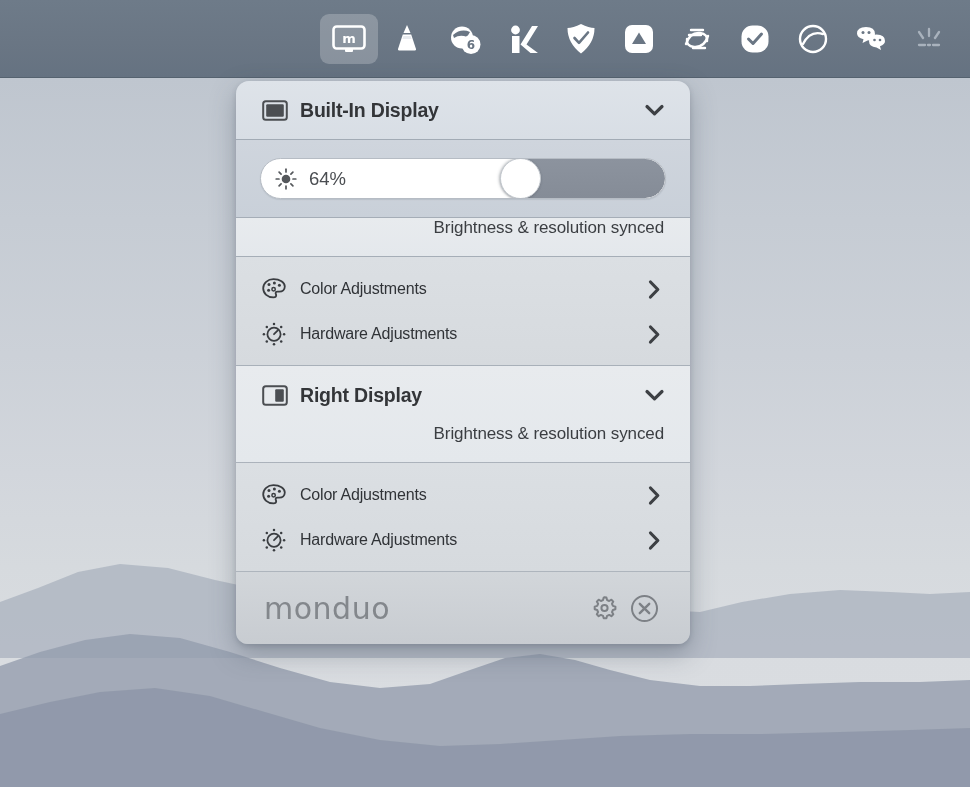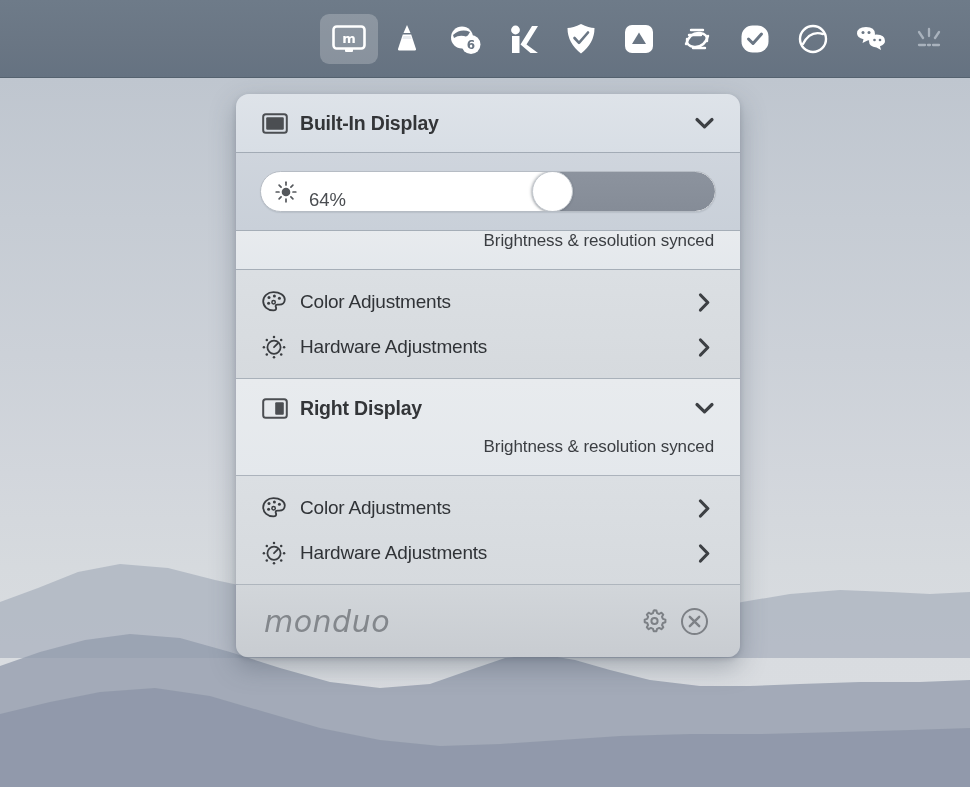--- a/index.html
+++ b/index.html
@@ -79,22 +79,22 @@
     border-radius: 9px;
     background: rgba(255,255,255,0.22);
     top: 14px; left: 0;
   }
   .mb-item svg { position: relative; display:block; }
 
   
   .panel {
     position: absolute;
     left: 236px;
-    top: 94px;
-    width: 504px;
+    top: 81px;
+    width: 454px;
     border-radius: 13px 13px 12px 12px;
     overflow: hidden;
     box-shadow: 0 10px 26px rgba(60,70,84,0.34), 0 2px 5px rgba(60,70,84,0.20);
     font-size: 0;
   }
 
   .sec { position: relative; }
   .sec-a { background: linear-gradient(to bottom,#dee3e9 0%, #d8dee5 100%); }   
   .sec-sliders { background: linear-gradient(to bottom,#cfd5dd 0%, #c9d0d9 100%); }
   .sec-light { background: linear-gradient(to bottom,#e8ebee 0%, #e4e8ec 100%); }
@@ -171,35 +171,34 @@
     width: 22px; height: 22px;
     display:flex; align-items:center; justify-content:center;
   }
   .slider .s-label {
     position: absolute;
     left: 48px; top: 50%;
     transform: translateY(-50%);
     font-size: 18.5px;
     color: #4a4d51;
     letter-spacing: -0.1px;
-    margin-top: 8px;
   }
 
   
   .adj-row {
     height: 48px;
     display: flex;
     align-items: center;
     padding: 0 25px 0 26px;
     box-sizing: border-box;
   }
   .adj-icon { width: 30px; flex: 0 0 30px; display:flex; align-items:center; }
   .adj-label {
     flex: 1;
-    font-size: 19px;
+    font-size: 16px;
     color: #303337;
     letter-spacing: -0.2px;
     padding-left: 8px;
   }
   .adj-chev { width: 22px; display:flex; align-items:center; justify-content:center; }
 
   
   .footer {
     height: 72px;
     display: flex;
@@ -207,21 +206,20 @@
     padding: 0 26px 0 28px;
     box-sizing: border-box;
   }
   .logo {
     font-size: 30px;
     font-weight: 500;
     color: #83878c;
     letter-spacing: 0.5px;
     flex: 1;
     font-family: "DejaVu Sans", sans-serif;
-    font-style: italic;
   }
   .f-btn {
     width: 40px; height: 40px;
     display:flex; align-items:center; justify-content:center;
   }
   svg { overflow: visible; }
 </style>
 </head>
 <body>
 

